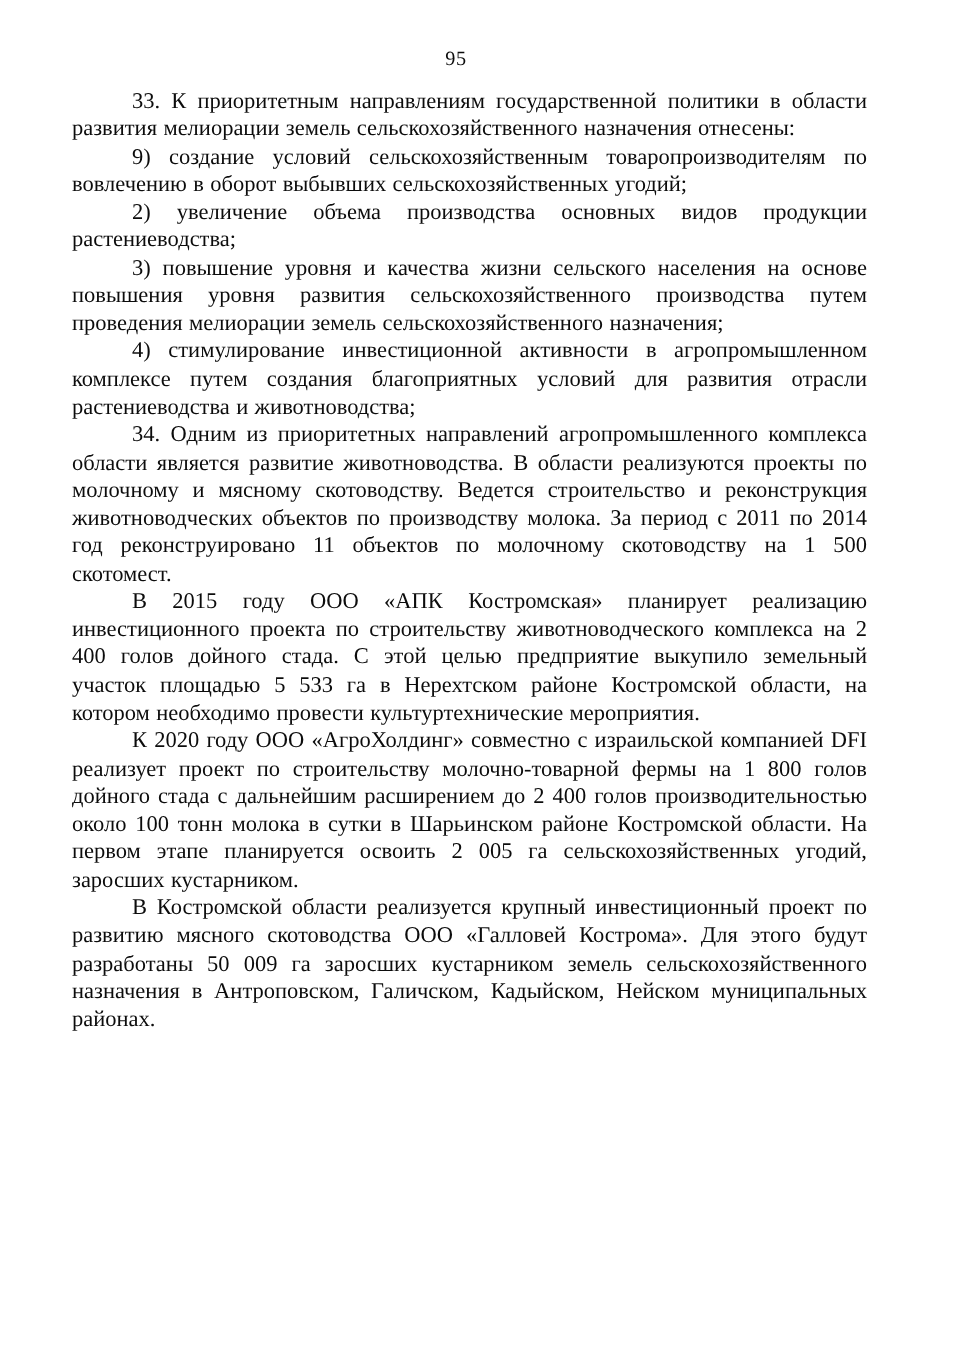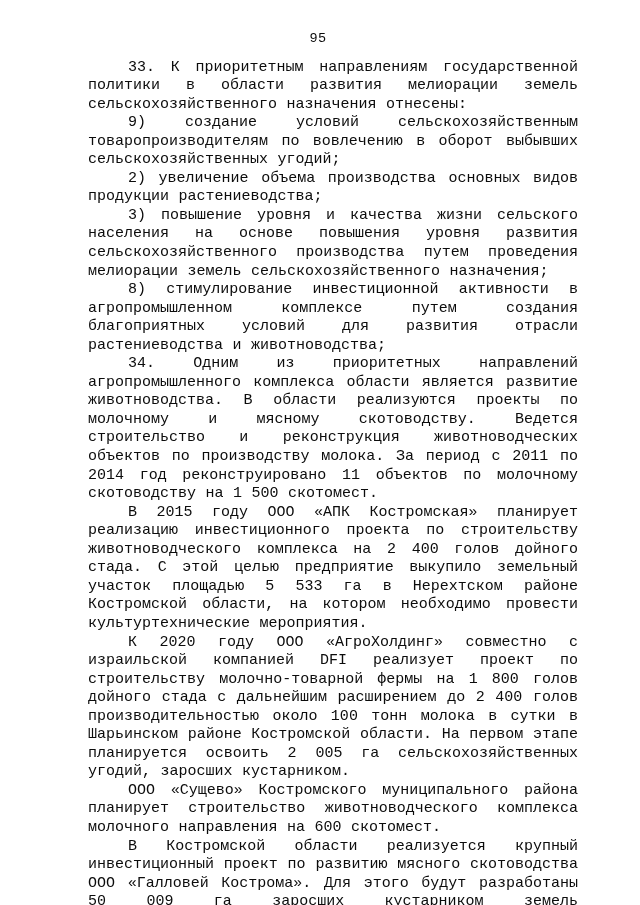--- a/index.html
+++ b/index.html
@@ -6,56 +6,54 @@
     margin: 0;
     padding: 0;
     background: #ffffff;
   }
   .page {
     position: relative;
     width: 640px;
     height: 905px;
     background: #ffffff;
     color: #0c0c0c;
-    font-family: Liberation Mono, monospace;
+    font-family: Liberation Serif, serif;
     font-size: 15px;
     line-height: 18.55px;
     box-sizing: border-box;
-    padding: 30px 62px 20px 76px;
+    padding: 30px 62px 20px 48px;
     overflow: hidden;
   }
   .page-number {
     margin: 0 -62px 10px -80px; 
     text-align: center;
     font-size: 13.5px;
     letter-spacing: 0.5px;
   }
   .doc-body p.para {
     margin: 0;
     text-align: justify;
     word-spacing: 0.5px;
   }
   .doc-body p.para.indent {
     text-indent: 40px;
-    margin-left: 12px;
   }
   .doc-body p.para.jlast {
     text-align-last: justify;
   }
 </style>
 </head>
 <body>
 
 <div class="page">
   <div class="page-number">95</div>
   <div class="doc-body">
       <p class="para indent">33. К приоритетным направлениям государственной политики в области развития мелиорации земель сельскохозяйственного назначения отнесены:</p>
       <p class="para indent">9) создание условий сельскохозяйственным товаропроизводителям по вовлечению в оборот выбывших сельскохозяйственных угодий;</p>
       <p class="para indent">2) увеличение объема производства основных видов продукции растениеводства;</p>
       <p class="para indent">3) повышение уровня и качества жизни сельского населения на основе повышения уровня развития сельскохозяйственного производства путем проведения мелиорации земель сельскохозяйственного назначения;</p>
-      <p class="para indent">8) стимулирование инвестиционной активности в агропромышленном комплексе путем создания благоприятных условий для развития отрасли растениеводства и животноводства;</p>
+      <p class="para indent">4) стимулирование инвестиционной активности в агропромышленном комплексе путем создания благоприятных условий для развития отрасли растениеводства и животноводства;</p>
       <p class="para indent">34. Одним из приоритетных направлений агропромышленного комплекса области является развитие животноводства. В области реализуются проекты по молочному и мясному скотоводству. Ведется строительство и реконструкция животноводческих объектов по производству молока. За период с 2011 по 2014 год реконструировано 11 объектов по молочному скотоводству на 1 500 скотомест.</p>
       <p class="para indent">В 2015 году ООО «АПК Костромская» планирует реализацию инвестиционного проекта по строительству животноводческого комплекса на 2 400 голов дойного стада. С этой целью предприятие выкупило земельный участок площадью 5 533 га в Нерехтском районе Костромской области, на котором необходимо провести культуртехнические мероприятия.</p>
       <p class="para indent">К 2020 году ООО «АгроХолдинг» совместно с израильской компанией DFI реализует проект по строительству молочно-товарной фермы на 1 800 голов дойного стада с дальнейшим расширением до 2 400 голов производительностью около 100 тонн молока в сутки в Шарьинском районе Костромской области. На первом этапе планируется освоить 2 005 га сельскохозяйственных угодий, заросших кустарником.</p>
-      <p class="para indent">ООО «Сущево» Костромского муниципального района планирует строительство животноводческого комплекса молочного направления на 600 скотомест.</p>
       <p class="para indent">В Костромской области реализуется крупный инвестиционный проект по развитию мясного скотоводства ООО «Галловей Кострома». Для этого будут разработаны 50 009 га заросших кустарником земель сельскохозяйственного назначения в Антроповском, Галичском, Кадыйском, Нейском муниципальных районах.</p>
     </div>
 </div>
 
 </body></html>

